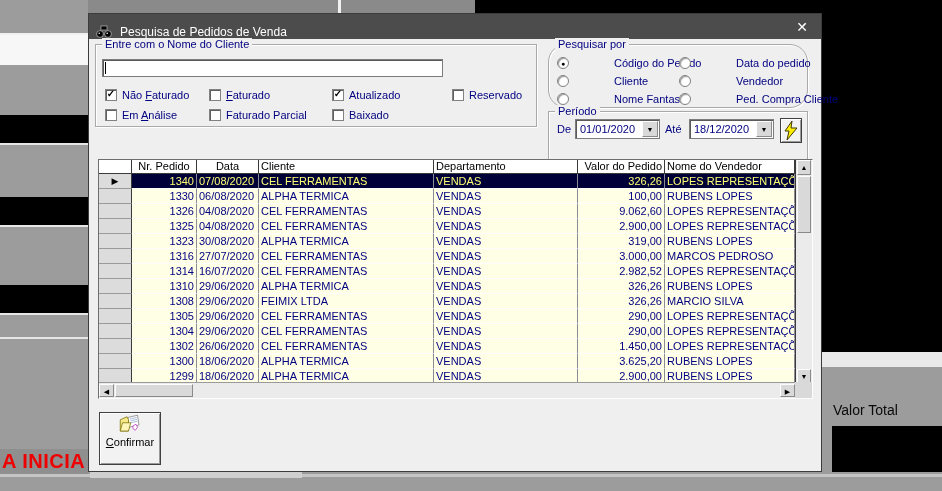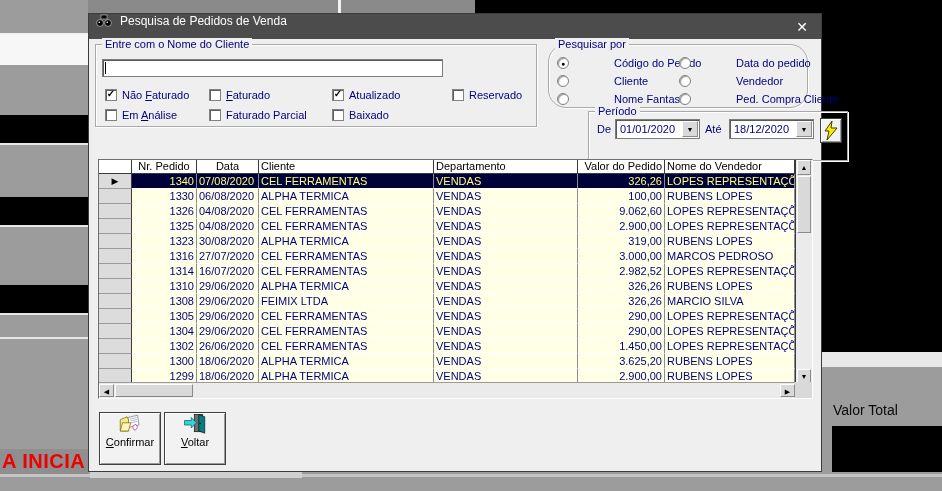--- a/index.html
+++ b/index.html
@@ -25,32 +25,32 @@
   .bg-rightstrip { left:822px; top:352px; width:120px; height:15px; background:#e9e9e9; }
   .bg-valortotal { left:833px; top:402px; font-size:14px; color:#0a0a0a; }
   .bg-valorbox { left:832px; top:426px; width:110px; height:46px; background:#000; }
   .bg-redband { left:0; top:449px; width:88px; height:25px; background:#8f8f8f; }
   .bg-redtext { left:2px; top:450px; width:130px; font-size:20px; font-weight:bold; letter-spacing:.5px; color:#ee0000; z-index:4; white-space:nowrap; }
   .bg-bottomline { left:0; top:474px; width:942px; height:3px; background:#c4c4c4; }
   .bg-dlgshadow { left:90px; top:472px; width:212px; height:6px; background:#cfcfcf; }
 
   
   .dialog { left:88px; top:13px; width:734px; height:459px; background:#efefef; border:1px solid #3c3c3c; z-index:10; }
-  .titlebar { position:absolute; left:0; top:0; right:0; height:25px; background:#4c4c4c; display:flex; align-items:flex-start; }
+  .titlebar { position:absolute; left:0; top:0; right:0; height:25px; background:#4c4c4c; display:flex; align-items:flex-end; }
   .title-icon { margin-left:7px; width:16px; height:14px; flex:0 0 auto; }
   .title-text { color:#fff; font-size:12px; margin-left:8px; }
   .close-btn { position:absolute; right:10px; top:4px; width:18px; height:18px; color:#fff; font-size:14px; line-height:18px; text-align:center; cursor:default; }
   .client { position:absolute; left:0; top:25px; right:0; bottom:0; background:#efefef; }
 
   
   .groupbox { position:absolute; border:1px solid #a9a9a9; box-shadow:1px 1px 0 #ffffff, inset 1px 1px 0 #ffffff;padding-left:44px; }
   .grouplabel { position:absolute; top:-7px; left:6px; background:#efefef; padding:0 3px; color:#000080; }
   .g-cliente { left:6px; top:5px; width:442px; height:83px; }
   .g-pesquisar { left:459px; top:5px; width:260px; height:64px;border-radius:18px; }
-  .g-periodo { left:459px; top:72px; width:260px; height:50px;margin-left:40px; }
+  .g-periodo { left:459px; top:72px; width:260px; height:50px; }
 
   .txtinput { position:absolute; left:6px; top:14px; width:341px; height:18px; background:#fff; border:1px solid #7c7c7c; box-shadow:inset 1px 1px 0 #5a5a5a; }
   .caret { position:absolute; left:2px; top:2px; width:1px; height:12px; background:#000; }
 
   .cb { position:absolute; display:flex; align-items:center; height:13px; }
   .cb .box { width:12px; height:12px; background:#fff; border:1px solid #828282; box-shadow:inset 1px 1px 0 #5f5f5f, inset -1px -1px 0 #fff; display:flex; align-items:center; justify-content:center; }
   .cb .mark { font-size:10px; font-weight:bold; color:#000; line-height:10px; margin-top:-1px; }
   .cb .cblabel, .rd .rdlabel { margin-left:5px; color:#000080; white-space:nowrap; }
   .u { text-decoration:underline; }
 
@@ -400,24 +400,15 @@
         <polygon points="13,6 26,3 28,16 15,19" fill="#ffffff" stroke="#606060" stroke-width="0.8"></polygon>
         <line x1="16" y1="8" x2="25" y2="6" stroke="#7090c0" stroke-width="0.8"></line>
         <line x1="16.5" y1="10.5" x2="25.5" y2="8.5" stroke="#7090c0" stroke-width="0.8"></line>
         <line x1="17" y1="13" x2="26" y2="11" stroke="#7090c0" stroke-width="0.8"></line>
         <polygon points="3,9 12,5 14,9 14,24 3,24" fill="#f5e98a" stroke="#7a6c00" stroke-width="1"></polygon>
         <polygon points="3,24 6,13 17,13 14,24" fill="#fdf6b8" stroke="#7a6c00" stroke-width="1"></polygon>
         <polygon points="20,17 24,15 26,19 23,23 20,21" fill="#ffffff" stroke="#b000b0" stroke-width="0.8"></polygon>
       </svg>
       <span class="blabel"><span></span><span class="u">C</span><span>onfirmar</span></span>
     </div>
-    <div class="act-btn b-voltar">
-      <svg width="32" height="28" viewBox="0 0 32 28">
-        <rect x="15" y="2" width="11" height="23" fill="#6e6e6e" stroke="#000" stroke-width="0.8"></rect>
-        <polygon points="21,2 29,5 29,27 21,24" fill="#008080" stroke="#000" stroke-width="0.8"></polygon>
-        <circle cx="23" cy="14" r="0.9" fill="#000"></circle>
-        <polygon points="2,10 11,10 11,6 18,13 11,20 11,16 2,16" fill="#30d5d5" stroke="#005858" stroke-width="0.9"></polygon>
-      </svg>
-      <span class="blabel"><span></span><span class="u">V</span><span>oltar</span></span>
-    </div>
 
   </div>
 </div>
 
 </body></html>

